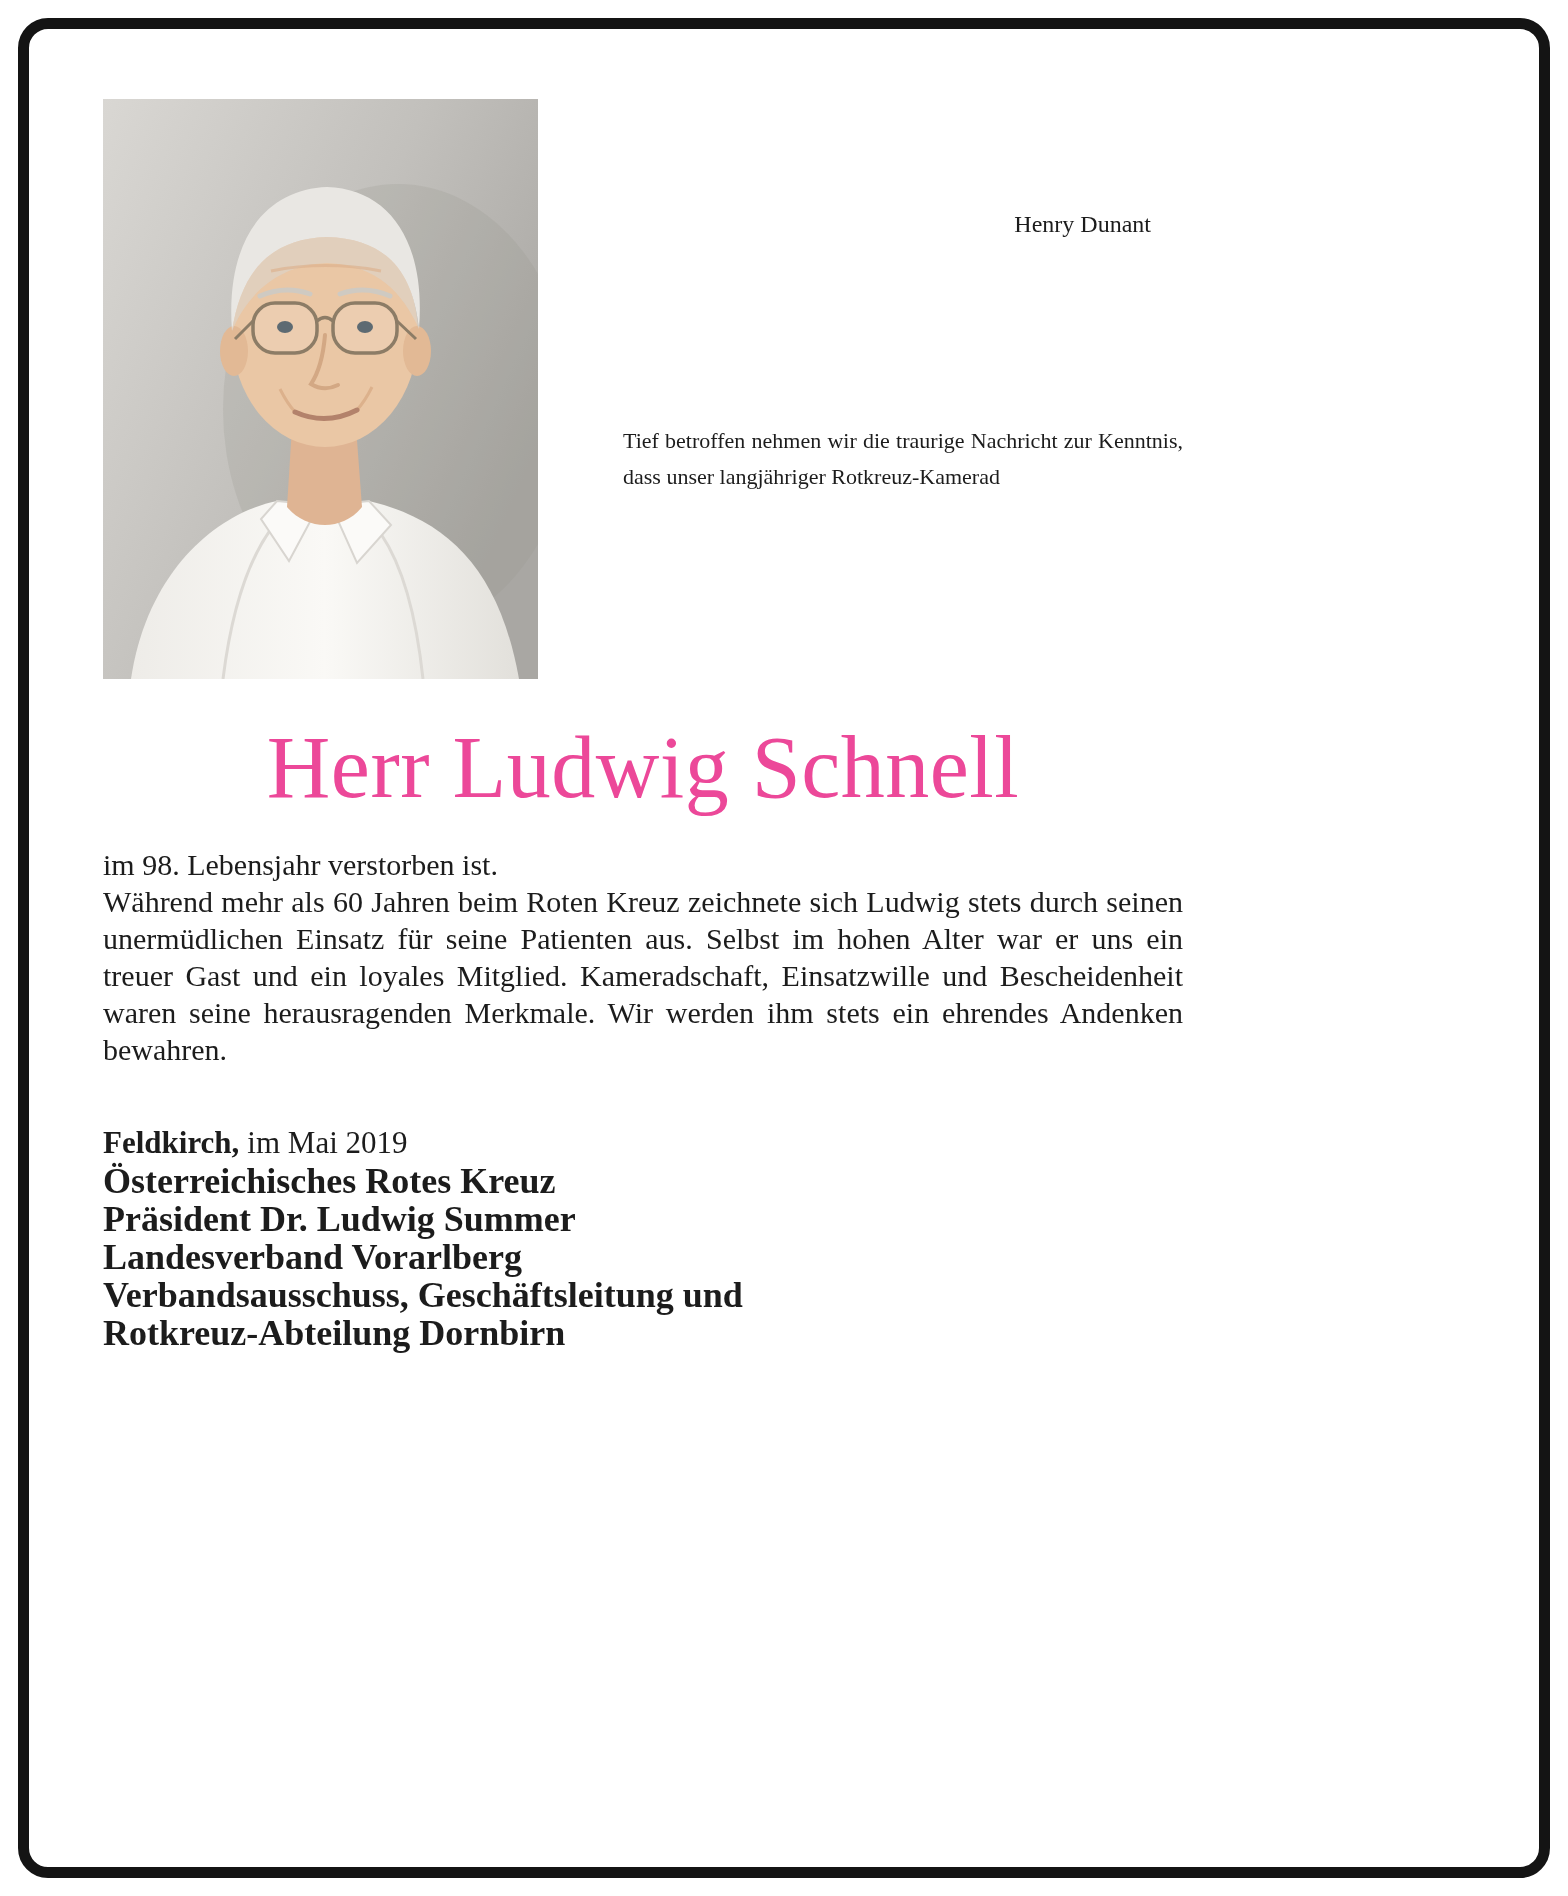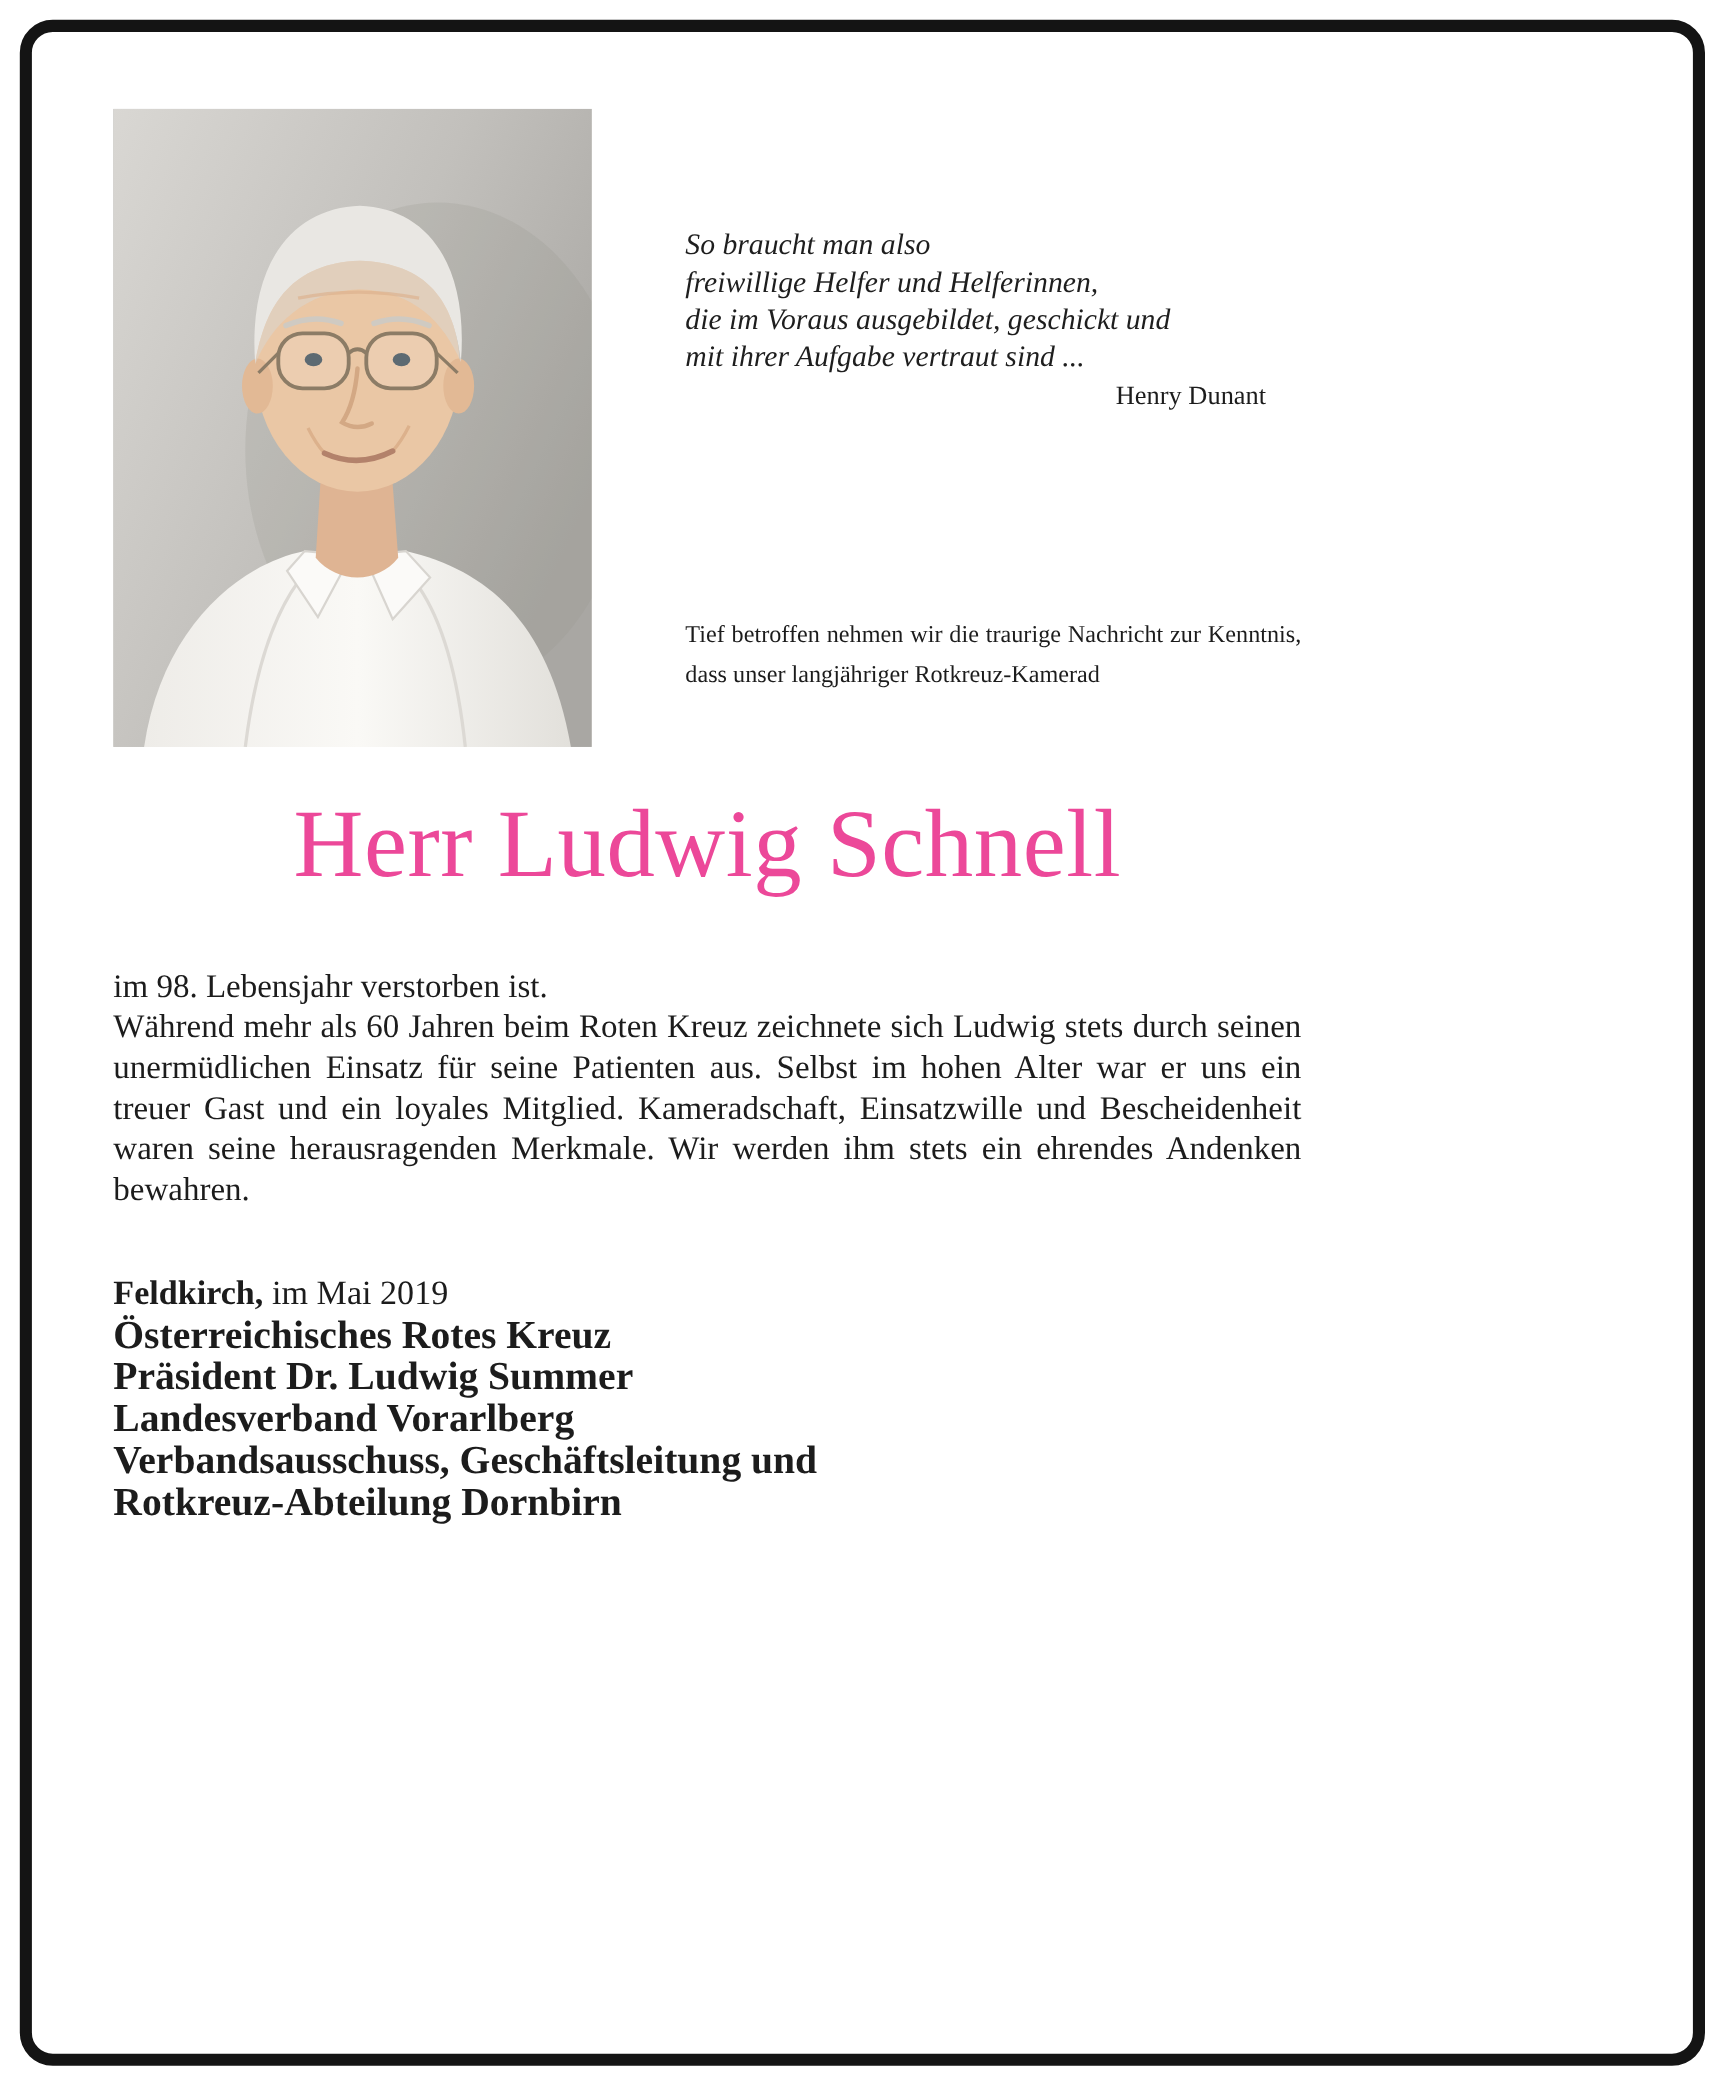--- a/index.html
+++ b/index.html
@@ -82,21 +82,21 @@
   }
   .honors {
     margin-top: 6px;
     font-size: 31px;
     line-height: 38px;
     font-weight: bold;
     text-align: center;
   }
   
   .body-block {
-    margin-top: 60px;
+    margin-top: 28px;
     font-size: 30px;
     line-height: 37px;
   }
   .body-opening { text-align: left; }
   .body-paragraph { text-align: justify; }
   
   .dateline {
     margin-top: 56px;
     font-size: 31px;
     line-height: 38px;
@@ -171,26 +171,20 @@
               <path d="M222,236 C220,260 214,276 208,285 Q221,293 235,286" stroke="#d3a884" stroke-width="4" fill="none" stroke-linecap="round"></path>
 
               <path d="M177,290 Q184,304 192,313" stroke="#dcb18c" stroke-width="3" fill="none"></path>
               <path d="M269,288 Q262,302 254,311" stroke="#dcb18c" stroke-width="3" fill="none"></path>
 
               <path d="M192,313 Q223,327 254,311" stroke="#b3826b" stroke-width="5" fill="none" stroke-linecap="round"></path>
             </svg>
           </div>
 
           <div class="right-col">
-            <div class="quote">
-              <div>So braucht man also</div>
-              <div>freiwillige Helfer und Helferinnen,</div>
-              <div>die im Voraus ausgebildet, geschickt und</div>
-              <div>mit ihrer Aufgabe vertraut sind ...</div>
-            </div>
             <div class="quote-attribution">Henry Dunant</div>
             <div class="intro">Tief betroffen nehmen wir die traurige Nachricht zur Kenntnis, dass unser langjähriger Rotkreuz-Kamerad</div>
           </div>
         </div>
 
         <div class="name">Herr Ludwig Schnell</div>
 
 
         <div class="body-block">
           <div class="body-opening">im 98. Lebensjahr verstorben ist.</div>

